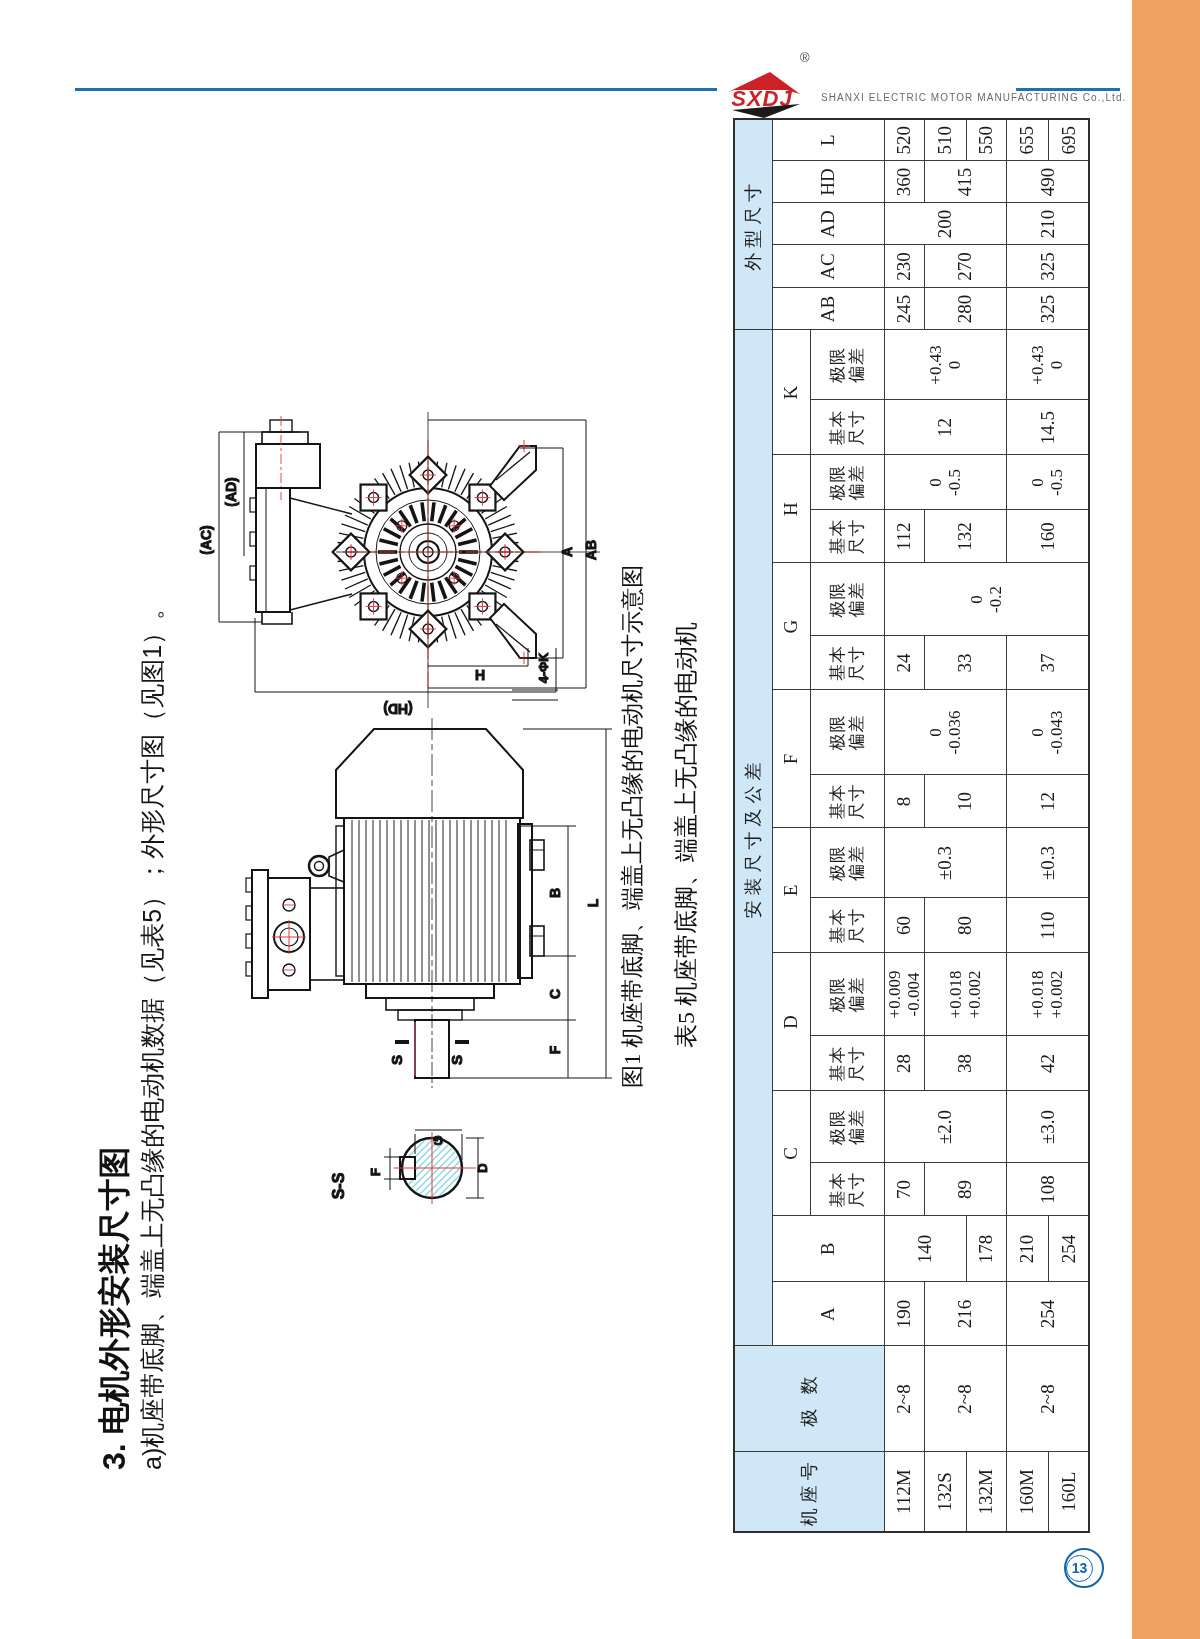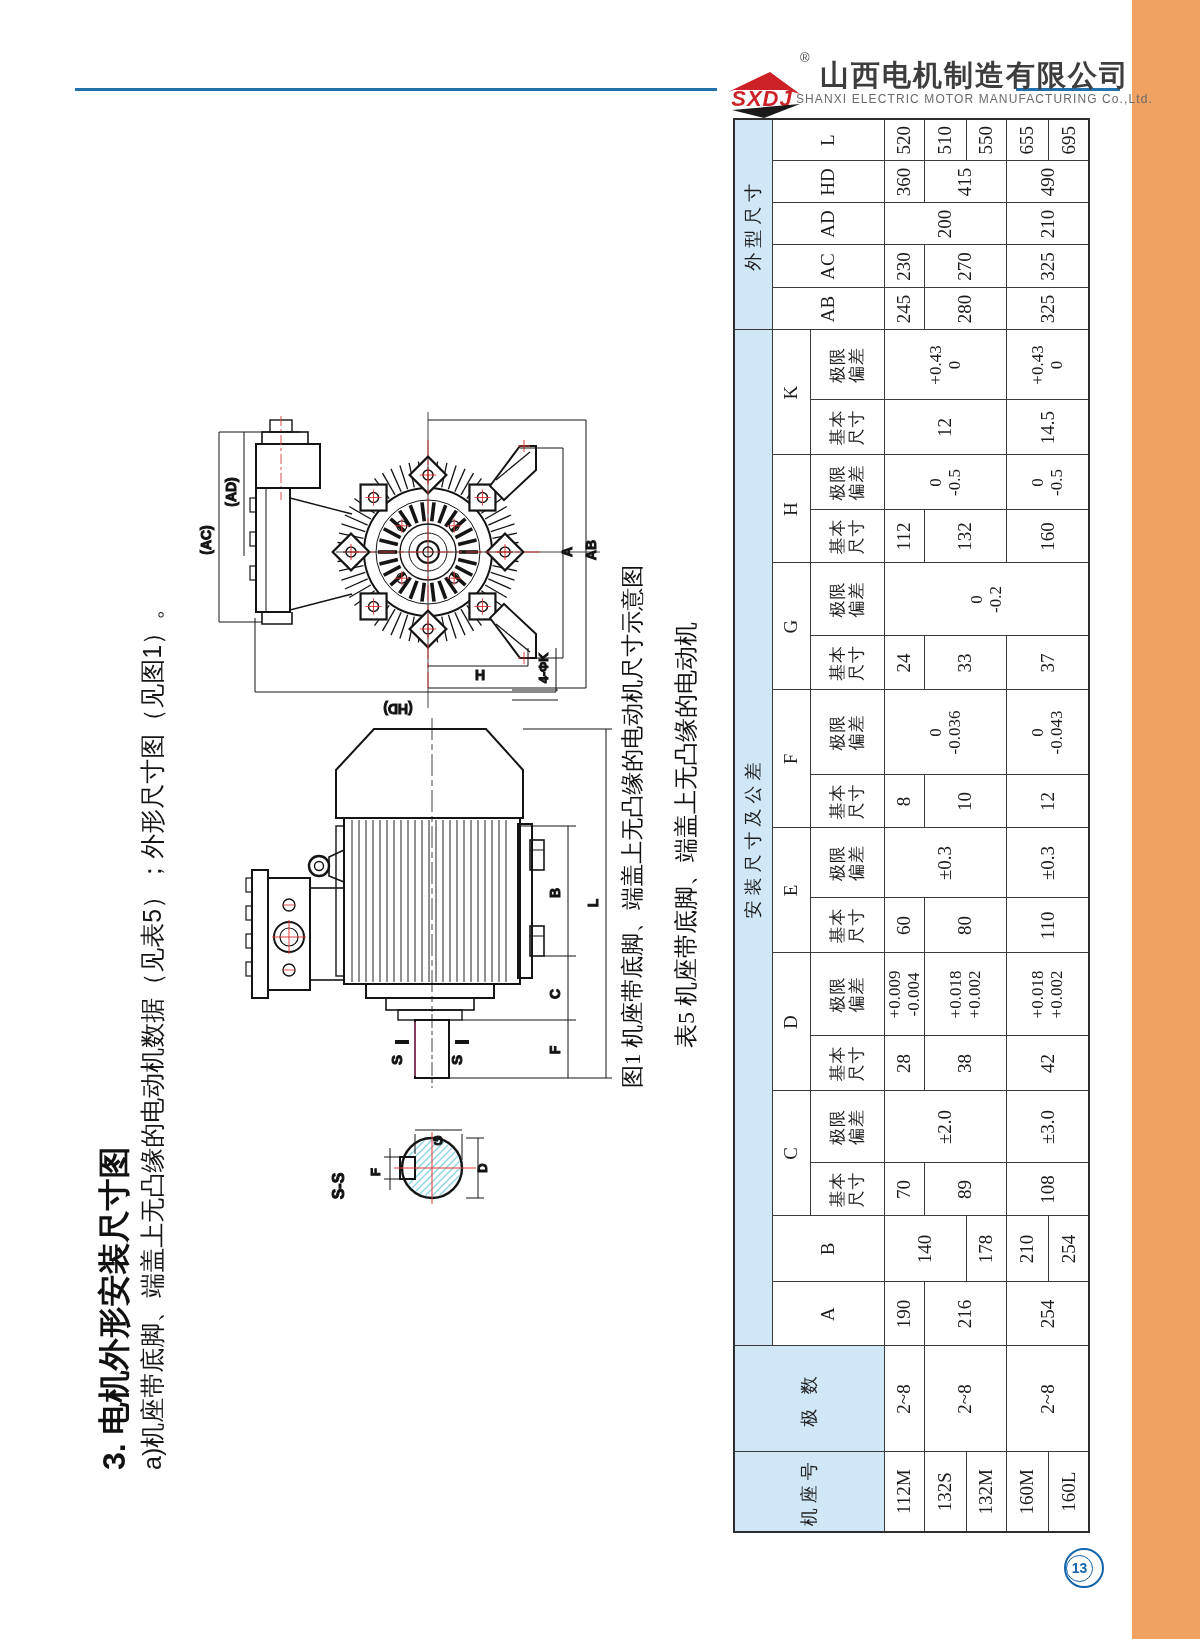--- a/index.html
+++ b/index.html
@@ -5,21 +5,21 @@
   html,body{margin:0;padding:0;background:#ffffff;}
   #page{position:relative;width:1200px;height:1639px;background:#fff;overflow:hidden;
         font-family:"Liberation Sans",sans-serif;}
   .abs{position:absolute;}
   
   #orange-bar{left:1132px;top:0;width:68px;height:1639px;}
   
   .rule{height:3px;top:88px;}
   #company-cn{left:820px;top:56px;font-size:29px;font-weight:700;color:#3d3d3d;
               letter-spacing:2px;white-space:nowrap;}
-  #company-en{left:796px;top:92px;font-size:12px;color:#6a6a6a;letter-spacing:1.1px;white-space:nowrap;}
+  #company-en{left:821px;top:92px;font-size:10px;color:#6a6a6a;letter-spacing:1.1px;white-space:nowrap;}
   #reg-mark{left:800px;top:50px;font-size:13px;color:#444;}
   
   .rot{transform-origin:0 0;transform:rotate(-90deg);white-space:nowrap;}
   #sec-title{left:92px;top:1470px;width:380px;height:44px;line-height:44px;
              font-size:32px;font-weight:700;color:#111;}
   #sec-subtitle{left:136px;top:1470px;width:870px;height:32px;line-height:32px;
                 font-size:25px;color:#161616;}
   #fig-caption{left:618px;top:1088px;width:565px;height:30px;line-height:30px;
                font-size:23px;color:#111;font-family:"Liberation Serif",serif;}
   #tbl-caption{left:670px;top:1048px;width:500px;height:32px;line-height:32px;
@@ -52,21 +52,20 @@
 
   <div class="abs rule" style="left:75px;width:642px;background:#2171AD;"></div>
   <div class="abs rule" style="left:1016px;width:104px;background:#2171AD;"></div>
 
   <svg class="abs" style="left:690px;top:40px" width="125" height="80" viewBox="0 0 125 80">
     <polygon points="38,52 80,32 110,54 96,50 44,50" fill="#cc2127"></polygon>
     <text x="72" y="66" text-anchor="middle" style="font-size:22px;font-style:italic;font-weight:800;fill:#cc2127;letter-spacing:1px;">SXDJ</text>
     <polygon points="42,70 110,64 74,78" fill="#1a1a1a"></polygon>
   </svg>
   <div class="abs" id="reg-mark">®</div>
-  <div class="abs" id="company-cn">山西电机制造有限公司</div>
   <div class="abs" id="company-en">SHANXI ELECTRIC MOTOR MANUFACTURING Co.,Ltd.</div>
 
   <div class="abs rot" id="sec-title">3. 电机外形安装尺寸图</div>
   <div class="abs rot" id="sec-subtitle">a)机座带底脚、端盖上无凸缘的电动机数据（见表5）；外形尺寸图（见图1）。</div>
 
   <div class="abs rot" id="fig-caption">图1 机座带底脚、端盖上无凸缘的电动机尺寸示意图</div>
   <div class="abs rot" id="tbl-caption">表5 机座带底脚、端盖上无凸缘的电动机</div>
 
   <svg class="abs" id="drawings" style="left:180px;top:380px" width="470" height="860" viewBox="180 380 470 860">
     <defs>

